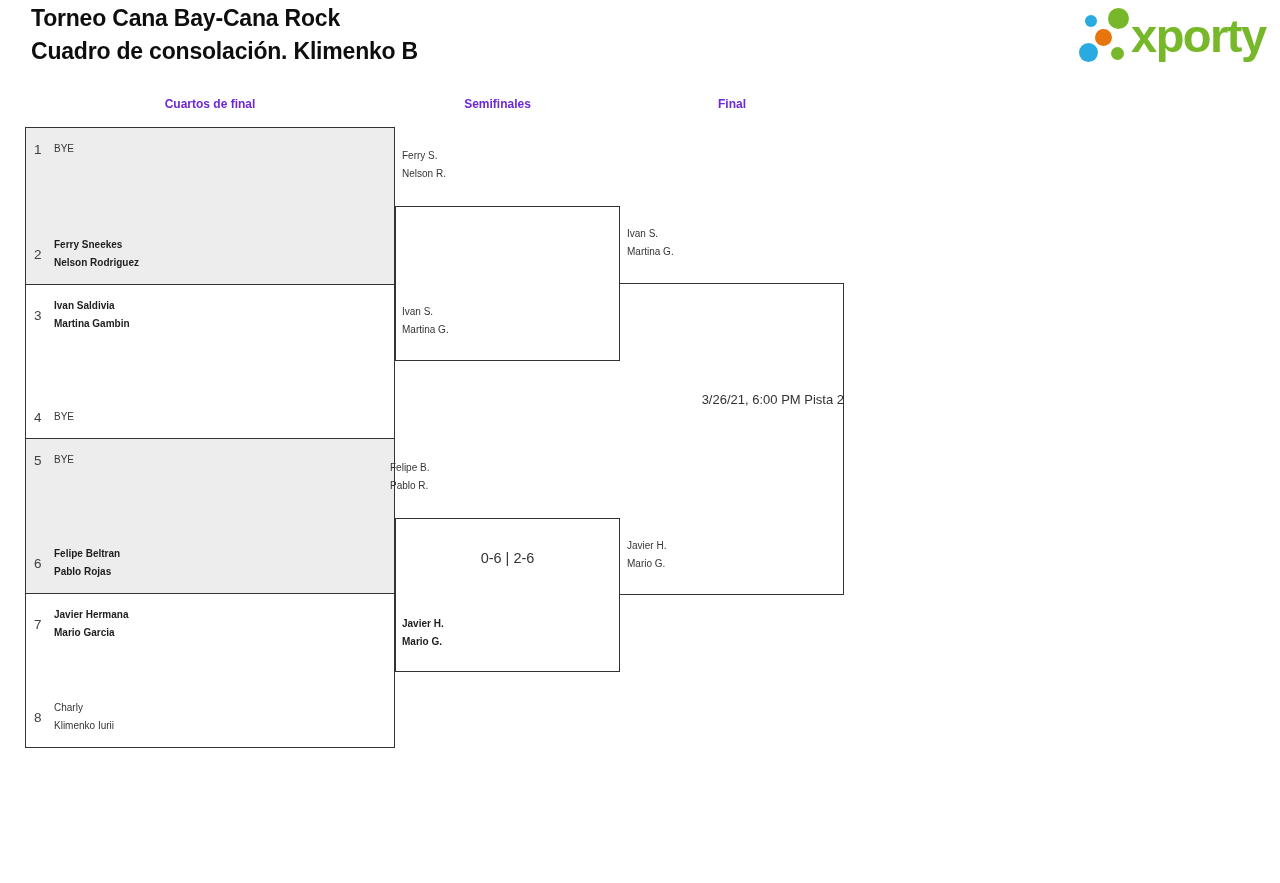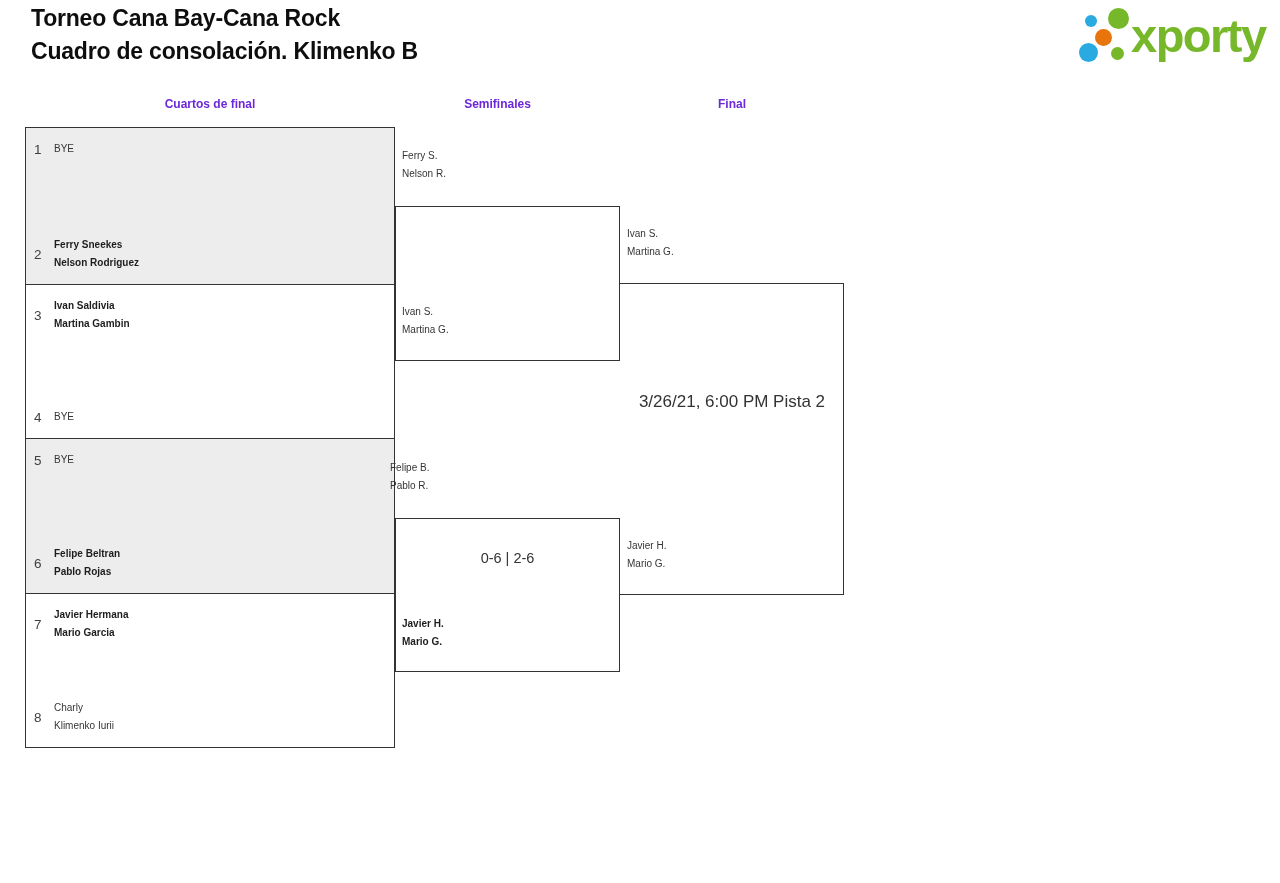--- a/index.html
+++ b/index.html
@@ -30,21 +30,21 @@
 
   
   .sf-box { position:absolute; left:370px; width:225px; border:1px solid #333; background:transparent; }
   .final-box { position:absolute; left:595px; top:283px; width:224px; height:312px;
                border-top:1px solid #333; border-right:1px solid #333; border-bottom:1px solid #333; }
   .bracket-label { position:absolute; }
   .bracket-label .line { background:transparent; }
   .bracket-label.winner .line { font-weight:700; }
 
   .score { position:absolute; text-align:center; font-size:14.5px; color:#333; height:18px; line-height:18px; }
-  .schedule { position:absolute; left:595px; width:224px; top:392px; text-align:center; font-size:17px; color:#333; }
+  .schedule { position:absolute; left:595px; width:224px; top:392px; text-align:right; font-size:13px; color:#333; }
 </style>
 </head>
 <body>
 
 <div class="page">
 
   <div class="title">
     <div>Torneo Cana Bay-Cana Rock</div>
     <div>Cuadro de consolación. Klimenko B</div>
   </div>

